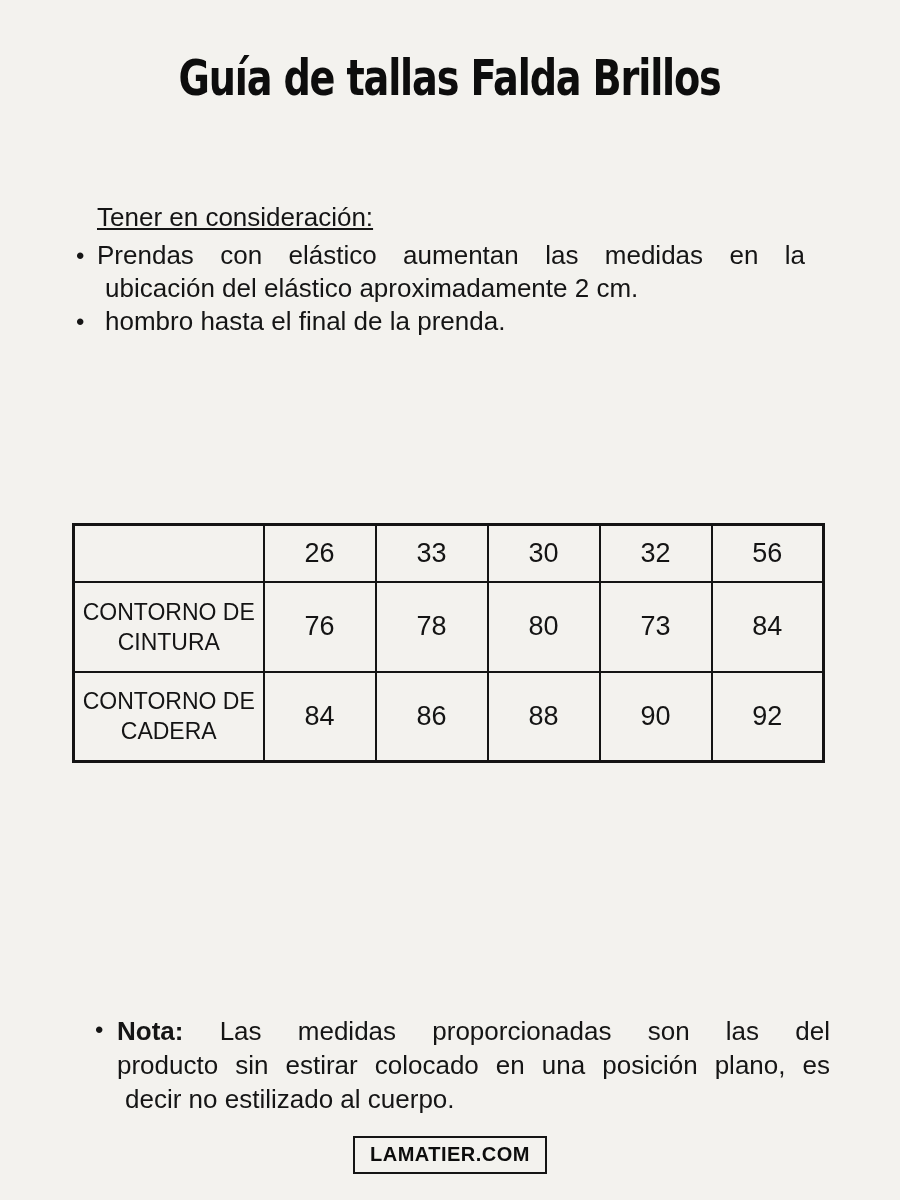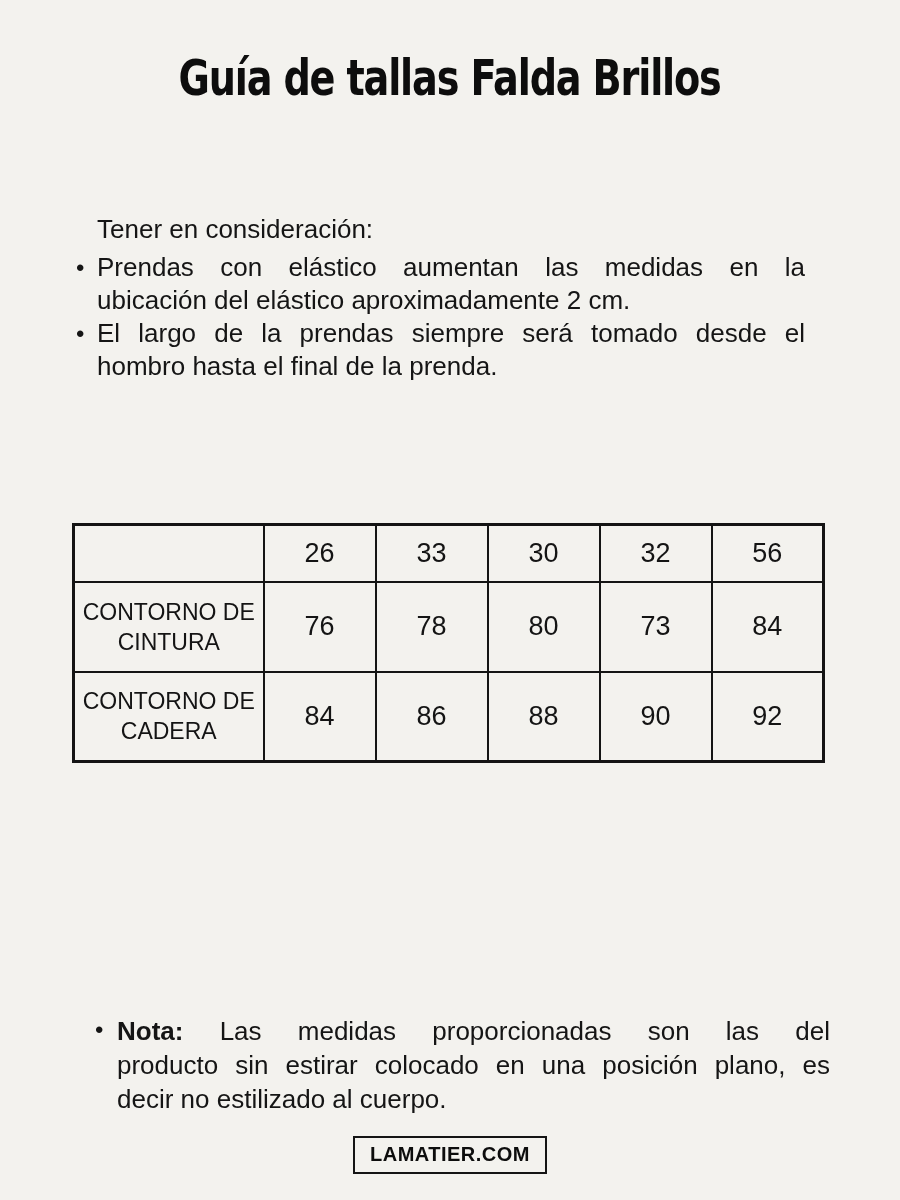--- a/index.html
+++ b/index.html
@@ -41,38 +41,40 @@
   .considerations {
     position: absolute;
     top: 201px;
     left: 97px;
     width: 708px;
     font-size: 26px;
     line-height: 33px;
     color: #151515;
   }
   .considerations .heading {
-    margin: 12px 0 5px 0;
+    margin: 0 0 5px 0;
+    text-decoration: underline;
   }
   .bullet-item {
     position: relative;
     margin: 0;
   }
   .bullet-item .dot {
     position: absolute;
     left: -21px;
     top: 0;
     font-size: 24px;
   }
   .jline {
     text-align: justify;
     text-align-last: justify;
   }
   .jline-last {
     text-align: left;
+    margin-left: 8px;
   }
 
   
   table.size-table {
     position: absolute;
     top: 523px;
     left: 72px;
     width: 750px;
     border-collapse: collapse;
     table-layout: fixed;
@@ -147,21 +149,20 @@
     <div class="heading">Tener en consideración:</div>
 
     <div class="bullet-item">
       <span class="dot">•</span>
       <div class="jline">Prendas con elástico aumentan las medidas en la</div>
       <div class="jline-last">ubicación del elástico aproximadamente 2 cm.</div>
     </div>
 
     <div class="bullet-item">
       <span class="dot">•</span>
-      <div class="jline">El largo de la prendas siempre será tomado desde el</div>
       <div class="jline-last">hombro hasta el final de la prenda.</div>
     </div>
   </div>
 
   <table class="size-table">
     <colgroup>
       <col class="c-label">
       <col class="c-size">
         <col class="c-size">
         <col class="c-size">

